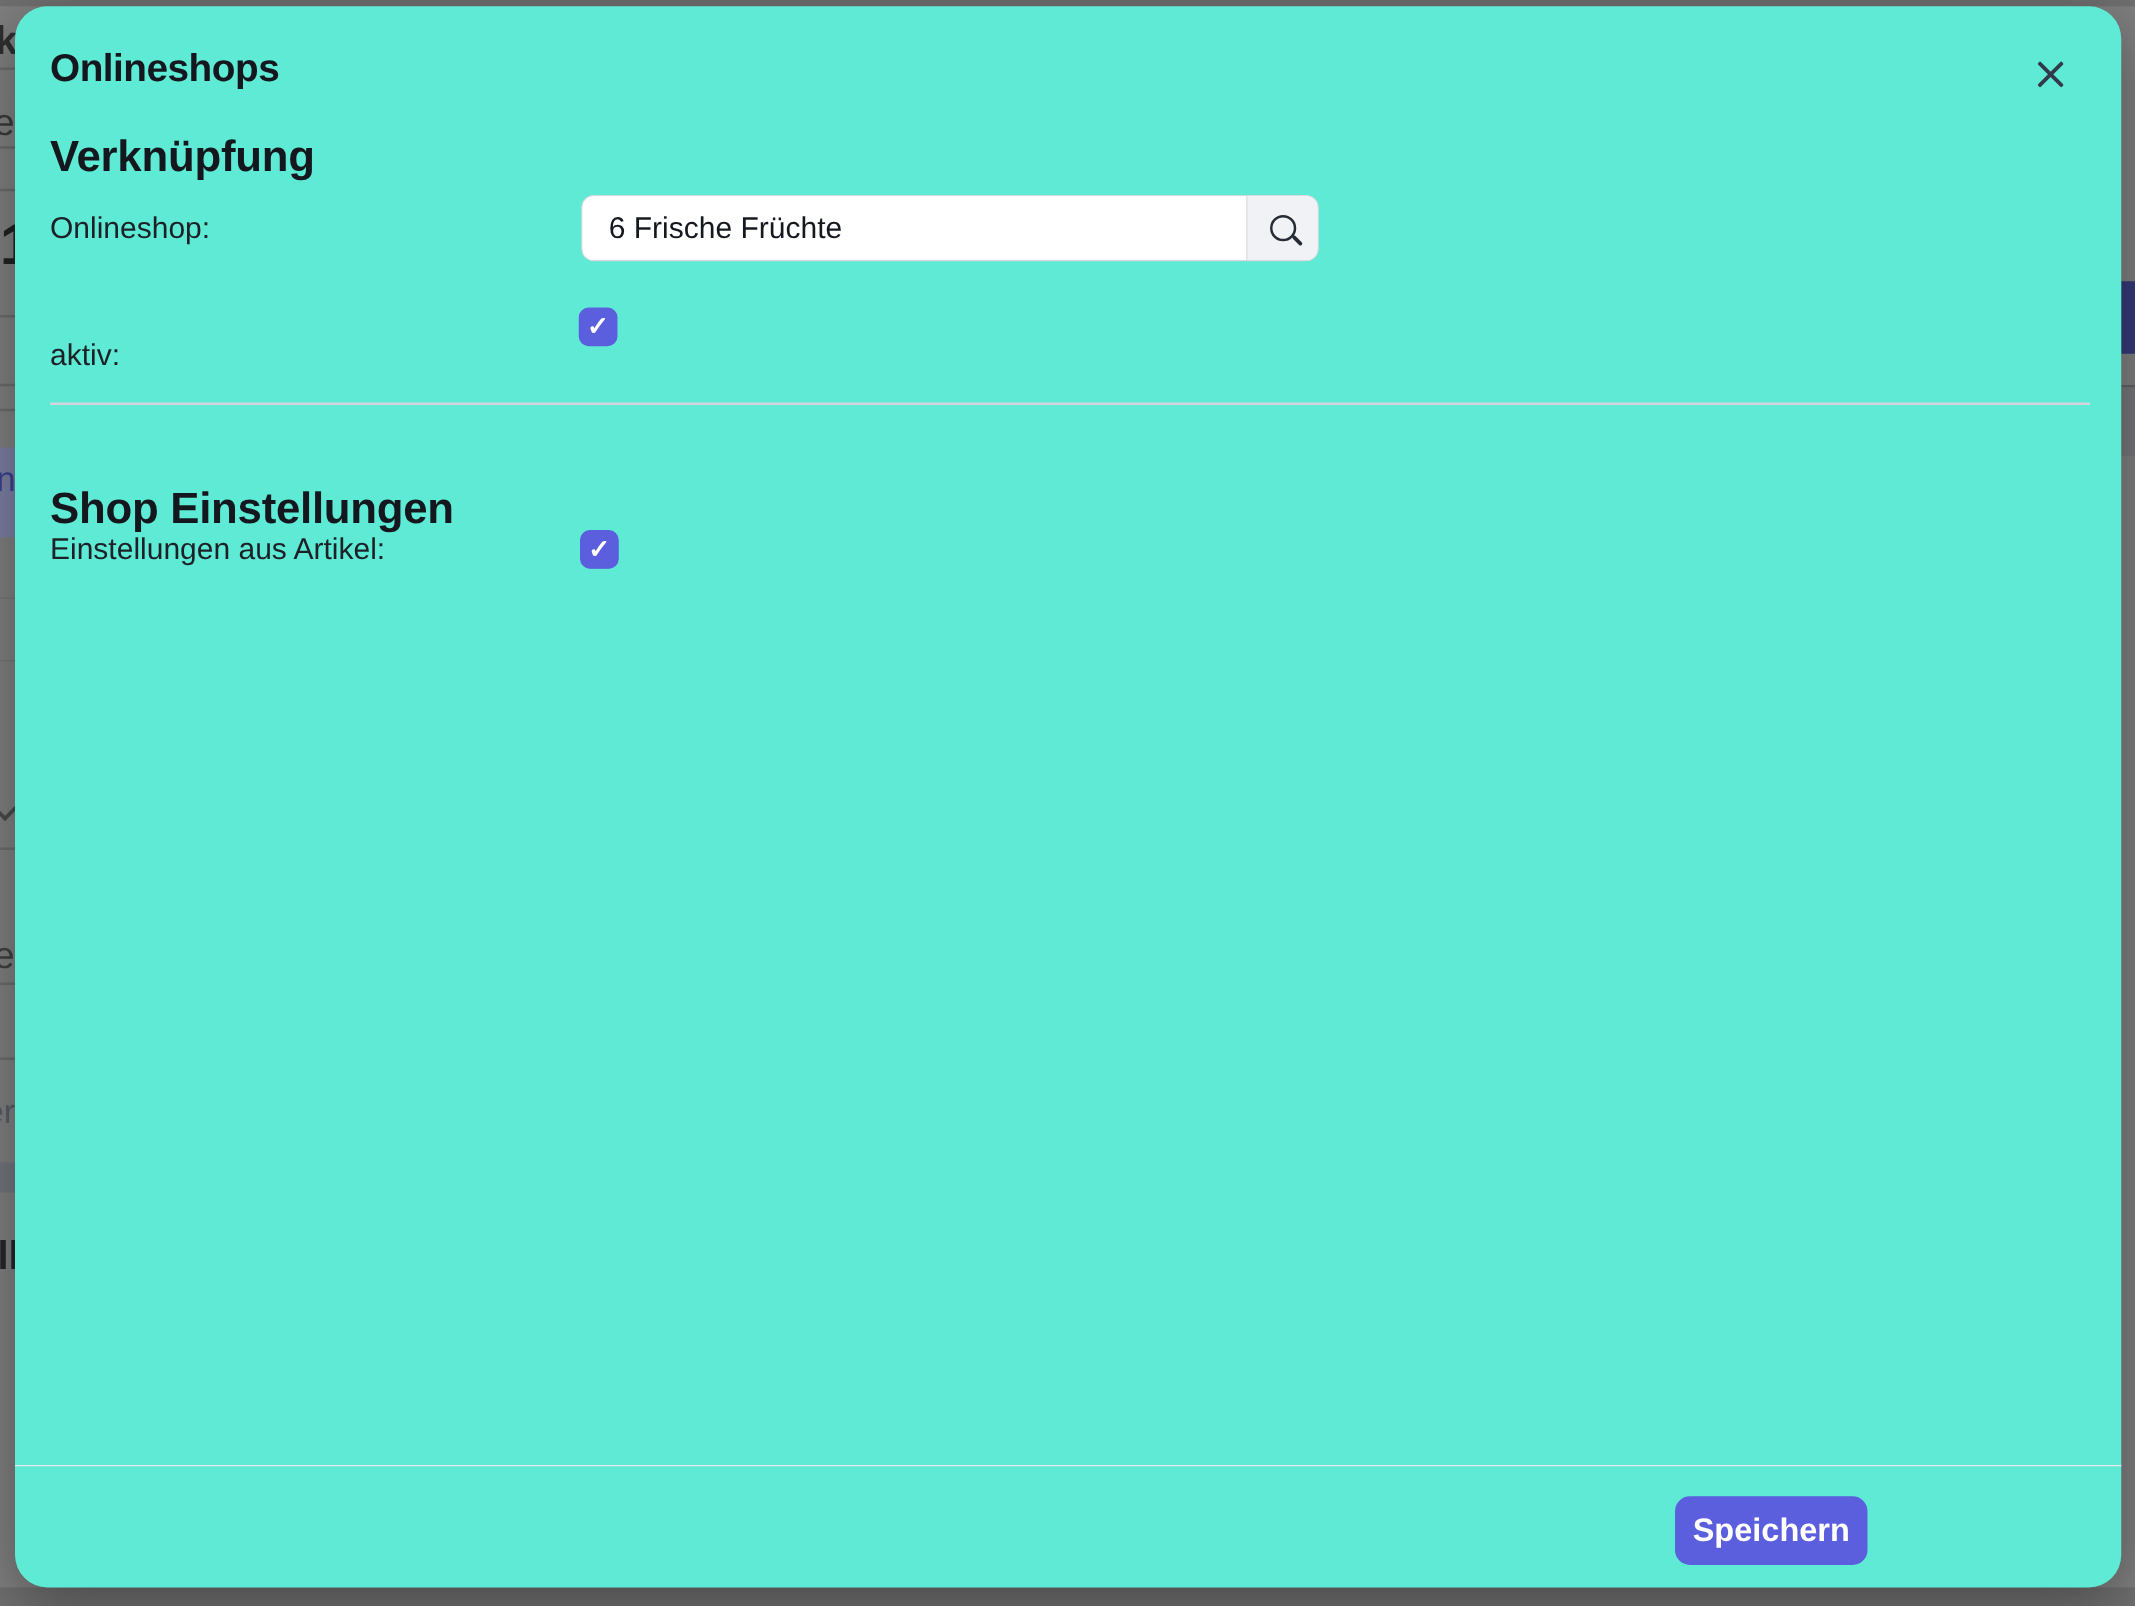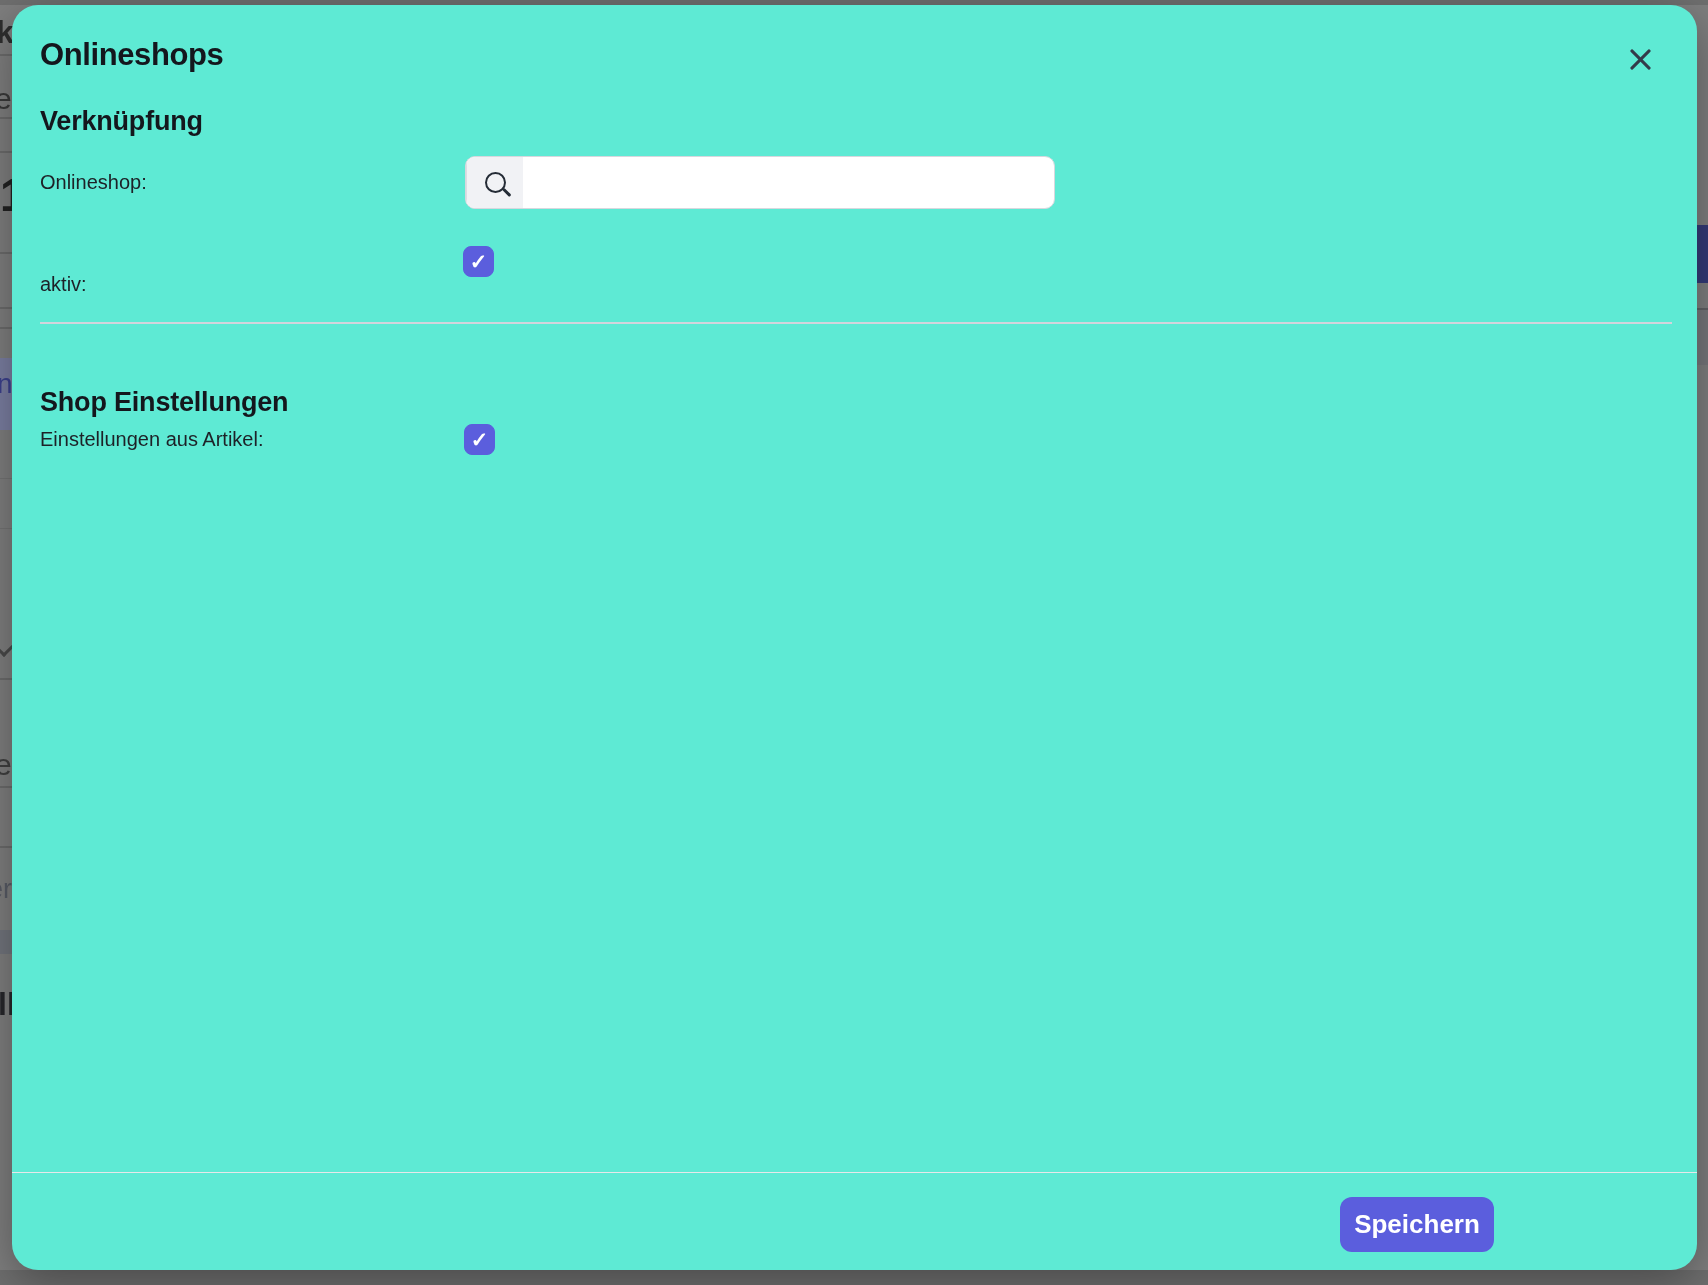--- a/index.html
+++ b/index.html
@@ -47,27 +47,27 @@
   .close-x{position:relative;width:27px;height:27px;}
   .close-x::before,.close-x::after{
     content:"";position:absolute;left:0;top:12px;width:27px;height:3px;
     background:#333b4a;border-radius:1px;
   }
   .close-x::before{transform:rotate(45deg);}
   .close-x::after{transform:rotate(-45deg);}
 
   .section-heading{
     position:absolute;left:28px;
-    font-size:27px;font-weight:bold;color:#14171d;letter-spacing:-0.2px;
+    font-size:35px;font-weight:bold;color:#14171d;letter-spacing:-0.2px;
   }
   .h-verk{top:101px;}
   .h-shop{top:354px;margin-top:28px;}
 
   .field-label{
-    position:absolute;left:28px;font-size:20px;color:#1d2127;
+    position:absolute;left:28px;font-size:24px;color:#1d2127;
   }
   .lbl-onlineshop{top:151px;height:53px;line-height:53px;}
   .lbl-aktiv{top:241px;height:31px;line-height:31px;margin-top:23px;}
   .lbl-artikel{top:419px;height:31px;line-height:31px;}
 
   .input-group{
     position:absolute;left:453px;top:151px;width:590px;height:53px;
     border:1.5px solid #d7d8de;border-radius:10px;display:flex;overflow:hidden;
     background:#fff;box-sizing:border-box;
   }
@@ -150,20 +150,21 @@
 
   <button class="close-btn">
     <span class="close-x"></span>
   </button>
 
   <div class="section-heading h-verk">Verknüpfung</div>
 
   <div class="field-label lbl-onlineshop">Onlineshop:</div>
 
   <div class="input-group">
+    <input class="shop-input" type="text" value="6 Frische Früchte" style="">
     <button class="search-btn">
       <span class="mag"></span>
     </button>
   </div>
 
   <div class="field-label lbl-aktiv">aktiv:</div>
 
   <div class="checkbox cb-aktiv checked">
     <span class="checkmark">✓</span>
   </div>

